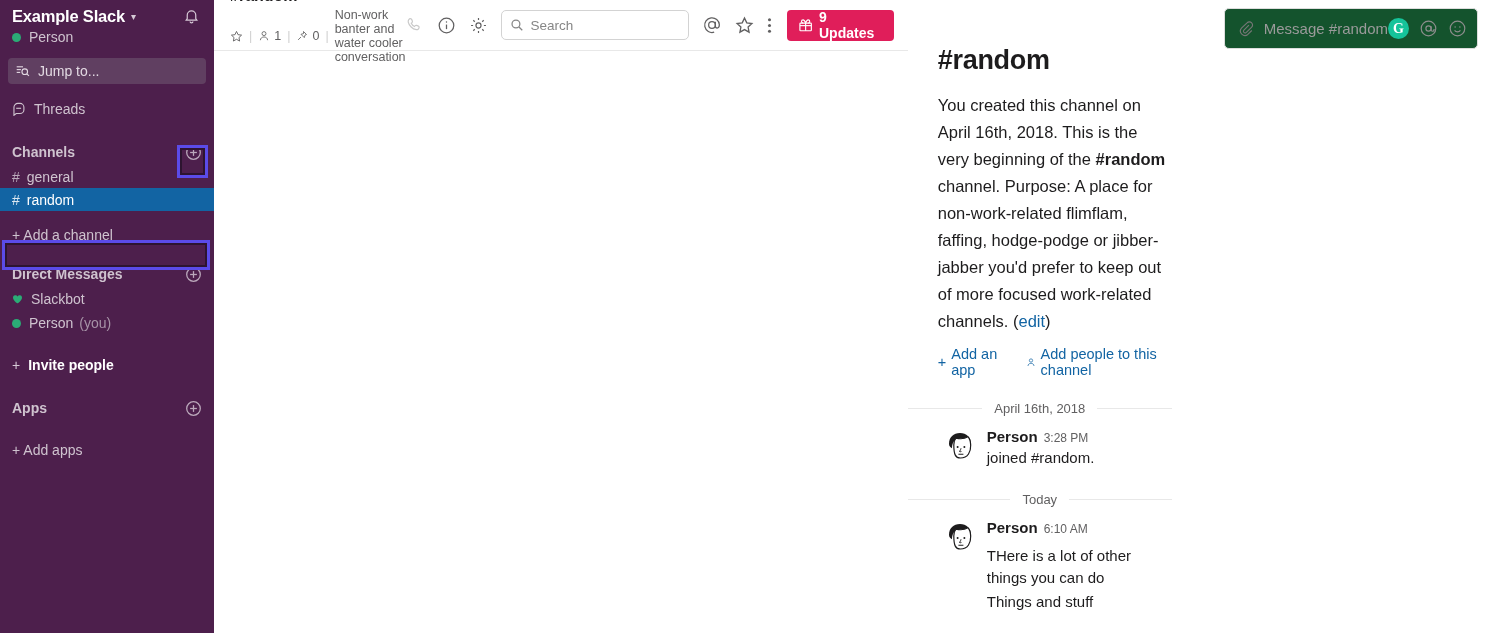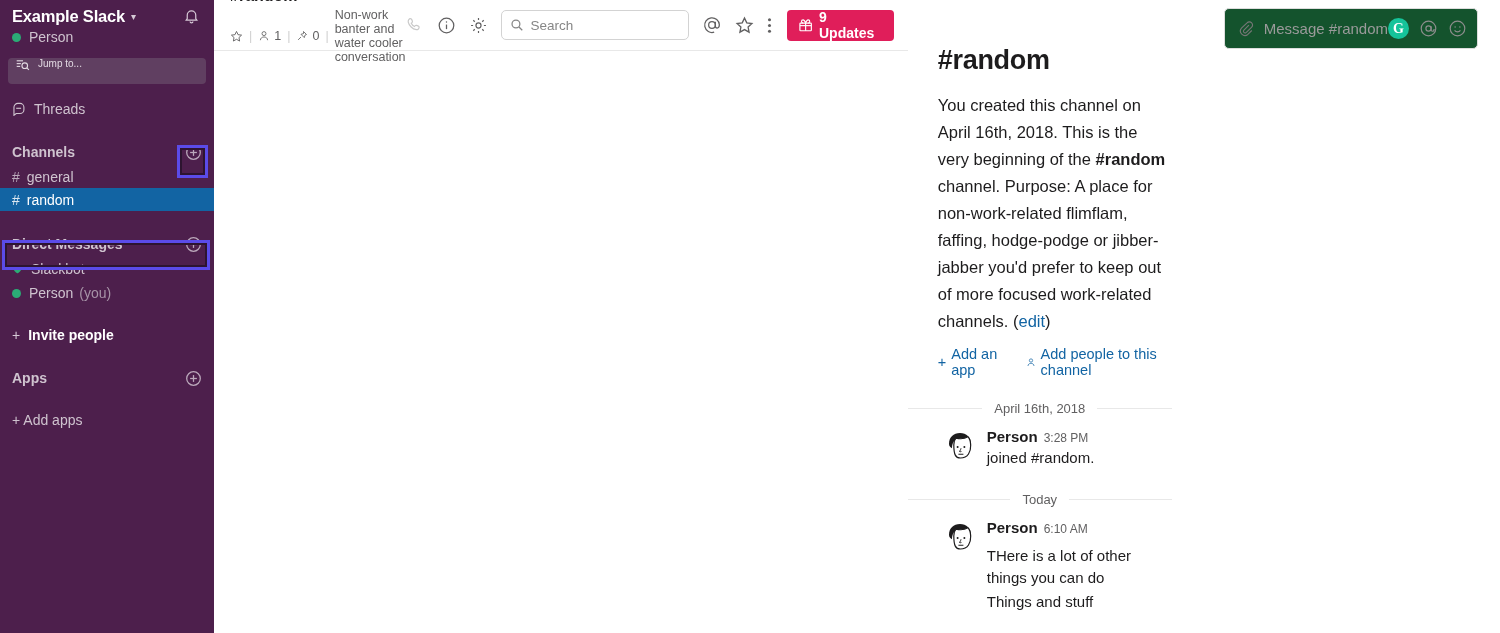--- a/index.html
+++ b/index.html
@@ -26,22 +26,22 @@
   .bell { margin-left: auto; margin-right: 2px; color: #d6c9d6; display: flex; }
   .user-row { display: flex; align-items: center; margin-top: 3px; }
   .presence-dot {
     width: 9px; height: 9px; border-radius: 50%;
     background: #2bac76; display: inline-block; margin-right: 8px;
   }
   .user-name { color: #cfc3cf; font-size: 14px; }
 
   .jump-to {
     margin: 11px 8px 0 8px; height: 26px; border-radius: 4px;
-    background: #603f61; display: flex; align-items: flex-start;
-    padding: 0 8px; color: #e2d9e2; font-size: 10px;
+    background: #603f61; display: flex; align-items: center;
+    padding: 0 8px; color: #e2d9e2; font-size: 14px;
   }
   .jump-to .jt-icon { margin-right: 8px; display: flex; }
 
   .nav-row {
     display: flex; align-items: center; height: 24px;
     padding: 0 12px; color: #cfc3cf; font-size: 14px;
   }
   .nav-row .nv-icon { margin-right: 8px; display: flex; }
 
   .section-head {
@@ -206,20 +206,23 @@
     <div class="chan-row">
       <span class="chan-hash">#</span>
       <span>general</span>
     </div>
     <div class="chan-row active">
       <span class="chan-hash">#</span>
       <span>random</span>
     </div>
 
     <div style="height:9px"></div>
+    <div class="plain-row" style="height:30px">
+      <span>+ Add a channel</span>
+    </div>
 
     <div style="height:11px"></div>
 
     <div class="section-head">
       <span>Direct Messages</span>
       <span class="sh-add">
         <svg width="17" height="17" viewBox="0 0 20 20" fill="none" stroke="#bba8bb" stroke-width="1.5">
           <circle cx="10" cy="10" r="8"></circle>
             <line x1="10" y1="6" x2="10" y2="14"></line>
             <line x1="6" y1="10" x2="14" y2="10"></line>

